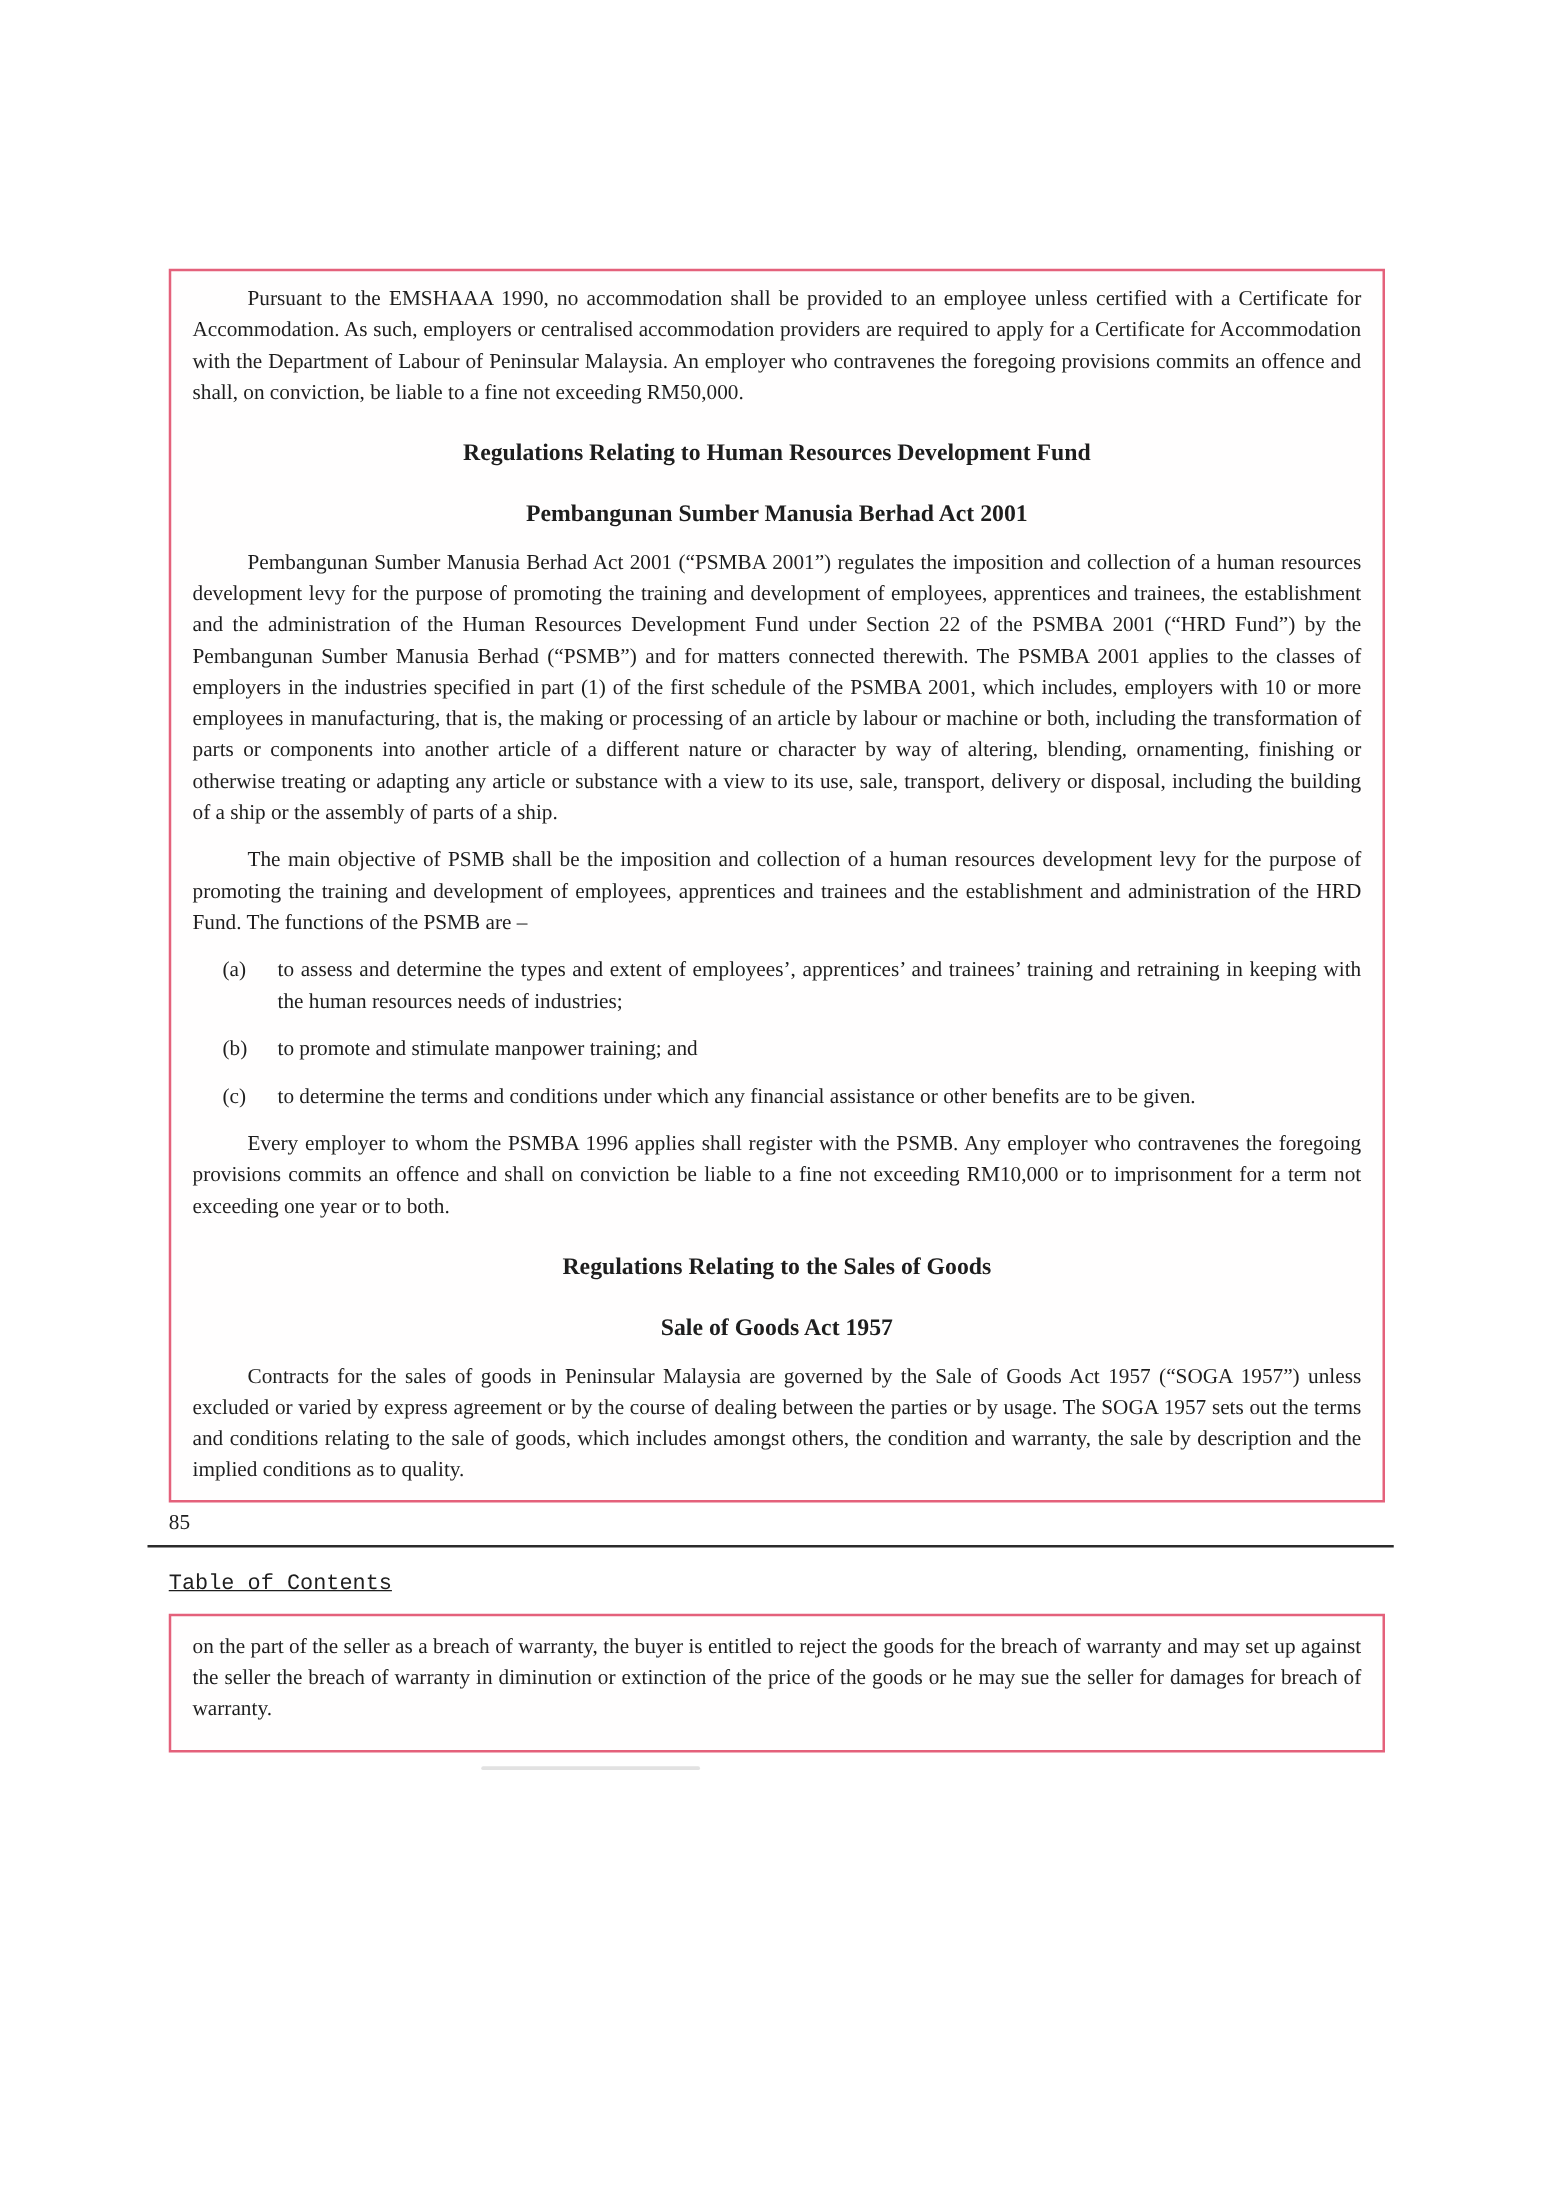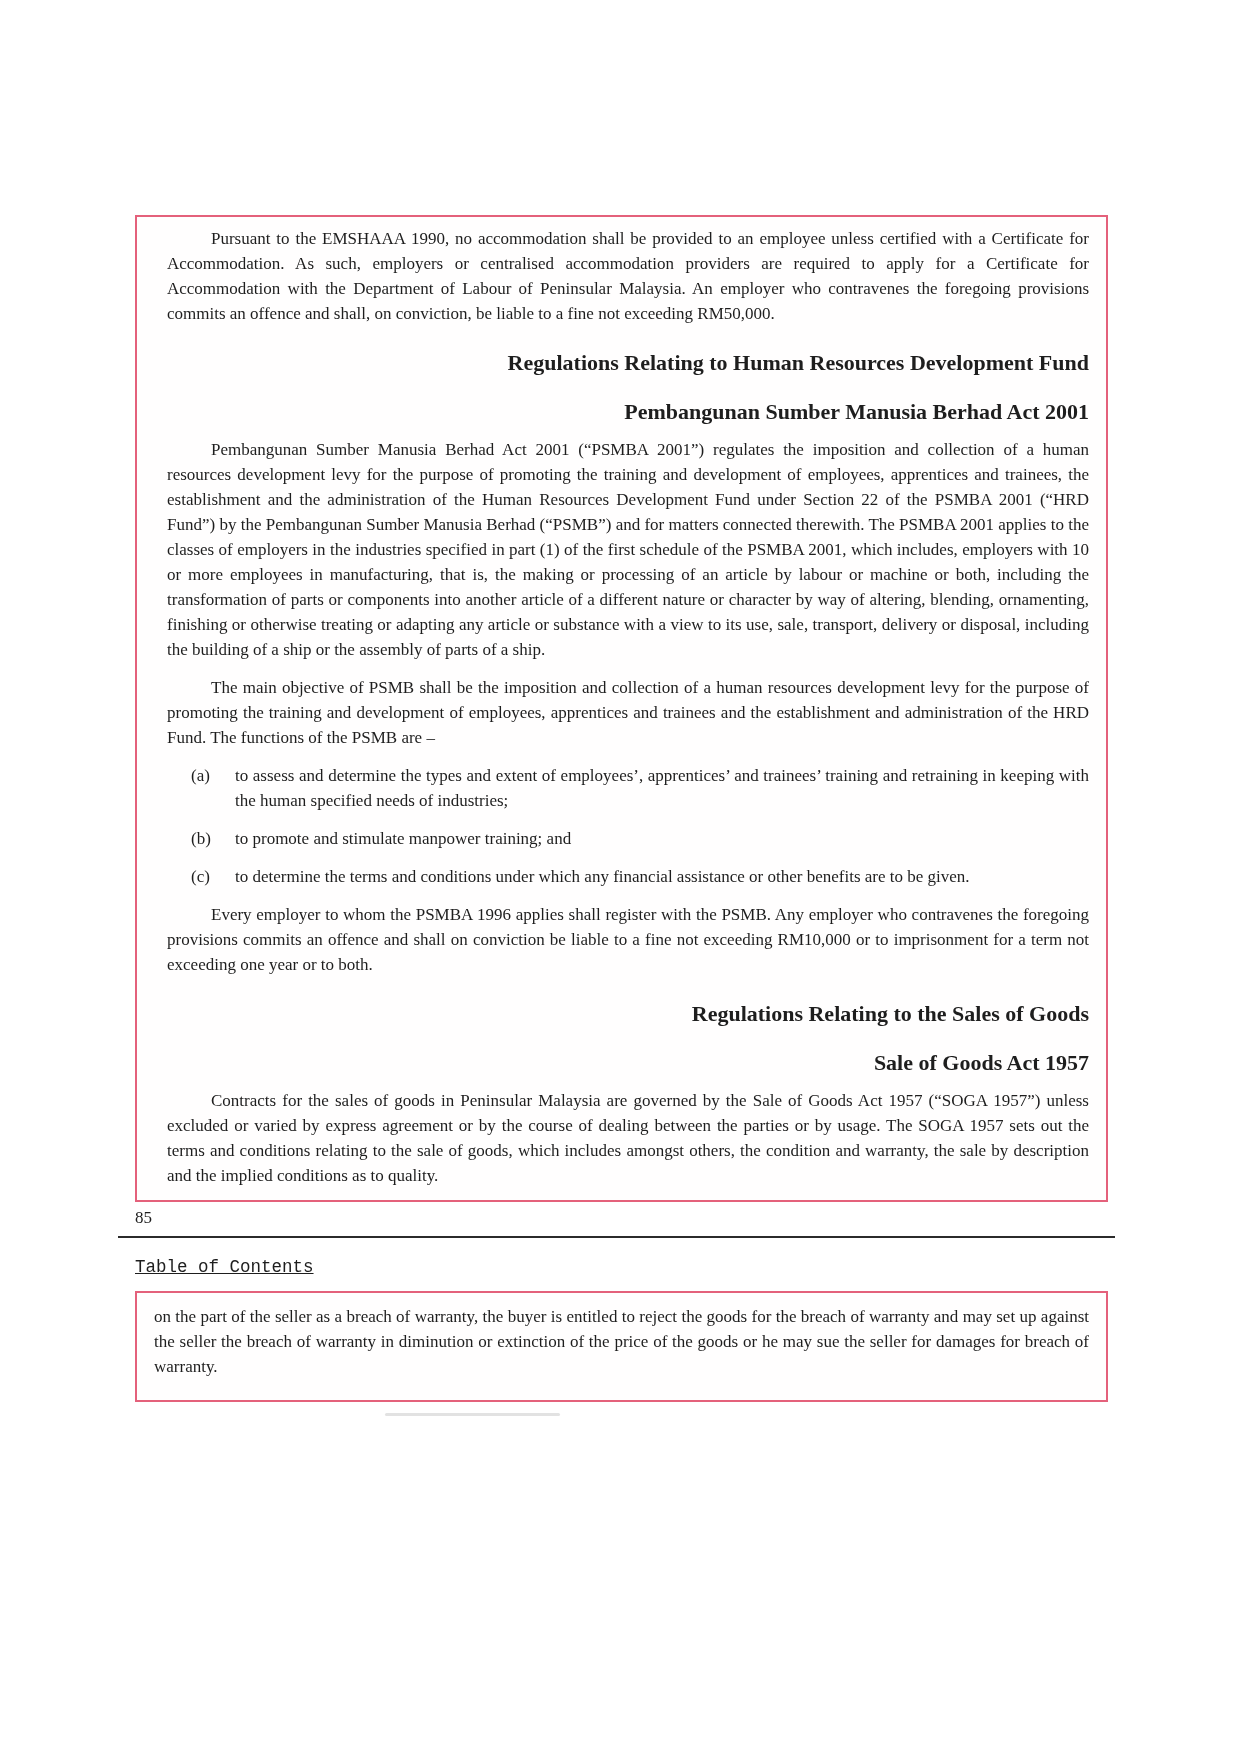--- a/index.html
+++ b/index.html
@@ -22,41 +22,41 @@
     padding: 215px 0 0 135px;
     overflow: hidden;
   }
   .redbox {
     box-sizing: border-box;
     width: 973px;
     border: 2px solid #e4617b;
     background: #fffefe;
   }
   .box-main {
-    padding: 5px 17px 12px 30px;
+    padding: 5px 17px 12px 17px;
   }
   .box-cont {
     margin-top: 12px;
     padding: 7px 17px 21px 17px;
   }
   .para {
     margin: 13px 0 0 0;
     font-size: 17px;
     line-height: 25px;
     text-align: justify;
   }
   .para.first { margin-top: 4px; }
   .indent { text-indent: 44px; }
   .justify-last { text-align-last: justify; }
   .heading {
     margin: 24px 0 0 0;
-    font-size: 22px;
+    font-size: 19px;
     line-height: 25px;
     font-weight: bold;
-    text-align: right;
+    text-align: center;
   }
   .heading.act { }
   .fn-list {
     margin: 13px 0 0 24px;
     display: flex;
   }
   .fn-label {
     flex: 0 0 44px;
     font-size: 17px;
     line-height: 25px;
@@ -110,21 +110,21 @@
     <h3 class="heading">Regulations Relating to Human Resources Development Fund</h3>
 
     <h4 class="heading act">Pembangunan Sumber Manusia Berhad Act 2001</h4>
 
     <p class="para indent">Pembangunan Sumber Manusia Berhad Act 2001 (“PSMBA 2001”) regulates the imposition and collection of a human resources development levy for the purpose of promoting the training and development of employees, apprentices and trainees, the establishment and the administration of the Human Resources Development Fund under Section 22 of the PSMBA 2001 (“HRD Fund”) by the Pembangunan Sumber Manusia Berhad (“PSMB”) and for matters connected therewith. The PSMBA 2001 applies to the classes of employers in the industries specified in part (1) of the first schedule of the PSMBA 2001, which includes, employers with 10 or more employees in manufacturing, that is, the making or processing of an article by labour or machine or both, including the transformation of parts or components into another article of a different nature or character by way of altering, blending, ornamenting, finishing or otherwise treating or adapting any article or substance with a view to its use, sale, transport, delivery or disposal, including the building of a ship or the assembly of parts of a ship.</p>
 
     <p class="para indent">The main objective of PSMB shall be the imposition and collection of a human resources development levy for the purpose of promoting the training and development of employees, apprentices and trainees and the establishment and administration of the HRD Fund. The functions of the PSMB are –</p>
 
     <div class="fn-list">
       <span class="fn-label">(a)</span>
-      <span class="fn-text">to assess and determine the types and extent of employees’, apprentices’ and trainees’ training and retraining in keeping with the human specified needs of industries;</span>
+      <span class="fn-text">to assess and determine the types and extent of employees’, apprentices’ and trainees’ training and retraining in keeping with the human resources needs of industries;</span>
     </div>
 
     <div class="fn-list">
       <span class="fn-label">(b)</span>
       <span class="fn-text">to promote and stimulate manpower training; and</span>
     </div>
 
     <div class="fn-list">
       <span class="fn-label">(c)</span>
       <span class="fn-text">to determine the terms and conditions under which any financial assistance or other benefits are to be given.</span>

